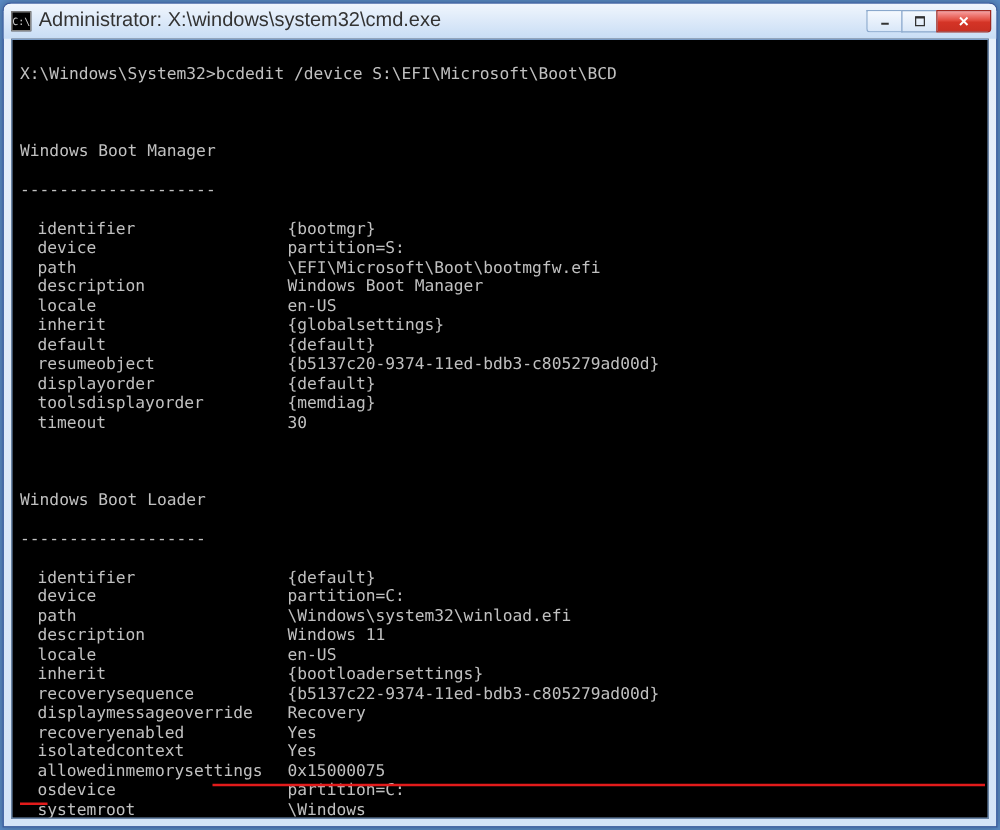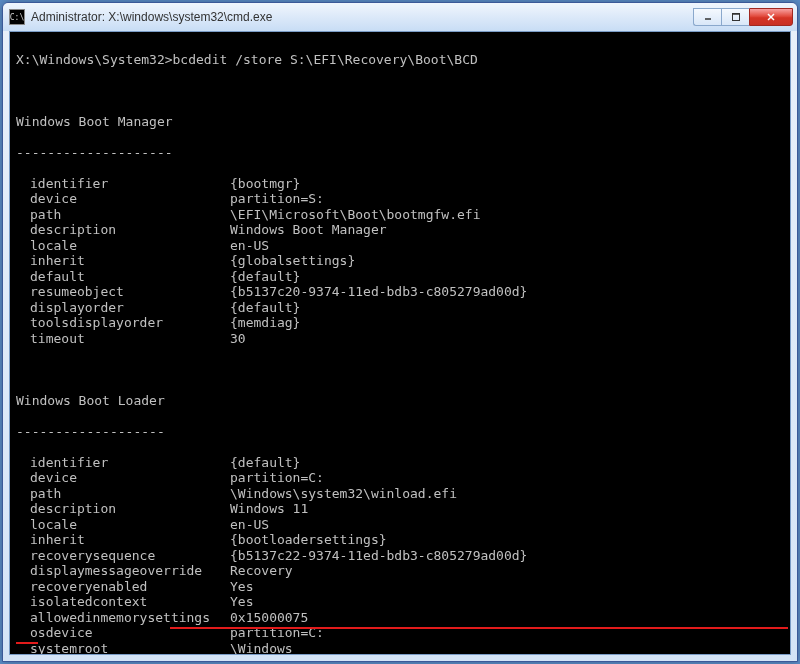--- a/index.html
+++ b/index.html
@@ -40,21 +40,21 @@
       border: 1px solid #888;
       margin-right: 6px;
       display: flex;
       align-items: center;
       justify-content: center;
       font-size: 8px;
       color: #ccc;
       font-family: monospace;
     }
     .title-text {
-      font-size: 12px;
+      font-size: 16px;
       color: #333;
       flex: 1;
       white-space: nowrap;
       overflow: hidden;
     }
     .window-controls {
       display: flex;
       gap: 0;
     }
     .win-btn {
@@ -135,21 +135,21 @@
       <div class="win-btn close">
         <svg width="12" height="10" viewBox="0 0 12 10">
             <line x1="3" y1="2" x2="9" y2="8" stroke="#fff" stroke-width="1.5"></line>
             <line x1="9" y1="2" x2="3" y2="8" stroke="#fff" stroke-width="1.5"></line>
           </svg>
       </div>
     </div>
   </div>
 
   <div class="terminal">
-<div><span>X:\Windows\System32&gt;</span><span>bcdedit /store S:\EFI\Recovery\Boot\BCD</span></div>
+<div><span>X:\Windows\System32&gt;</span><span>bcdedit /device S:\EFI\Microsoft\Boot\BCD</span></div>
 <div> </div>
 <div>Windows Boot Manager</div>
 <div>--------------------</div>
 <div id="bootmgr-block"><div class="kv-line"><span class="kv-key">identifier</span><span class="kv-val">{bootmgr}</span></div><div class="kv-line"><span class="kv-key">device</span><span class="kv-val">partition=S:</span></div><div class="kv-line"><span class="kv-key">path</span><span class="kv-val">\EFI\Microsoft\Boot\bootmgfw.efi</span></div><div class="kv-line"><span class="kv-key">description</span><span class="kv-val">Windows Boot Manager</span></div><div class="kv-line"><span class="kv-key">locale</span><span class="kv-val">en-US</span></div><div class="kv-line"><span class="kv-key">inherit</span><span class="kv-val">{globalsettings}</span></div><div class="kv-line"><span class="kv-key">default</span><span class="kv-val">{default}</span></div><div class="kv-line"><span class="kv-key">resumeobject</span><span class="kv-val">{b5137c20-9374-11ed-bdb3-c805279ad00d}</span></div><div class="kv-line"><span class="kv-key">displayorder</span><span class="kv-val">{default}</span></div><div class="kv-line"><span class="kv-key">toolsdisplayorder</span><span class="kv-val">{memdiag}</span></div><div class="kv-line"><span class="kv-key">timeout</span><span class="kv-val">30</span></div></div>
 <div> </div>
 <div>Windows Boot Loader</div>
 <div>-------------------</div>
 <div id="bootloader-block"><div class="kv-line"><span class="kv-key">identifier</span><span class="kv-val">{default}</span></div><div class="kv-line"><span class="kv-key">device</span><span class="kv-val">partition=C:</span></div><div class="kv-line"><span class="kv-key">path</span><span class="kv-val">\Windows\system32\winload.efi</span></div><div class="kv-line"><span class="kv-key">description</span><span class="kv-val">Windows 11</span></div><div class="kv-line"><span class="kv-key">locale</span><span class="kv-val">en-US</span></div><div class="kv-line"><span class="kv-key">inherit</span><span class="kv-val">{bootloadersettings}</span></div><div class="kv-line"><span class="kv-key">recoverysequence</span><span class="kv-val">{b5137c22-9374-11ed-bdb3-c805279ad00d}</span></div><div class="kv-line"><span class="kv-key">displaymessageoverride</span><span class="kv-val">Recovery</span></div><div class="kv-line"><span class="kv-key">recoveryenabled</span><span class="kv-val">Yes</span></div><div class="kv-line"><span class="kv-key">isolatedcontext</span><span class="kv-val">Yes</span></div><div class="kv-line"><span class="kv-key">allowedinmemorysettings</span><span class="kv-val">0x15000075</span></div><div class="kv-line"><span class="kv-key">osdevice</span><span class="kv-val">partition=C:</span></div><div class="kv-line"><span class="kv-key">systemroot</span><span class="kv-val">\Windows</span></div></div>
 
 

